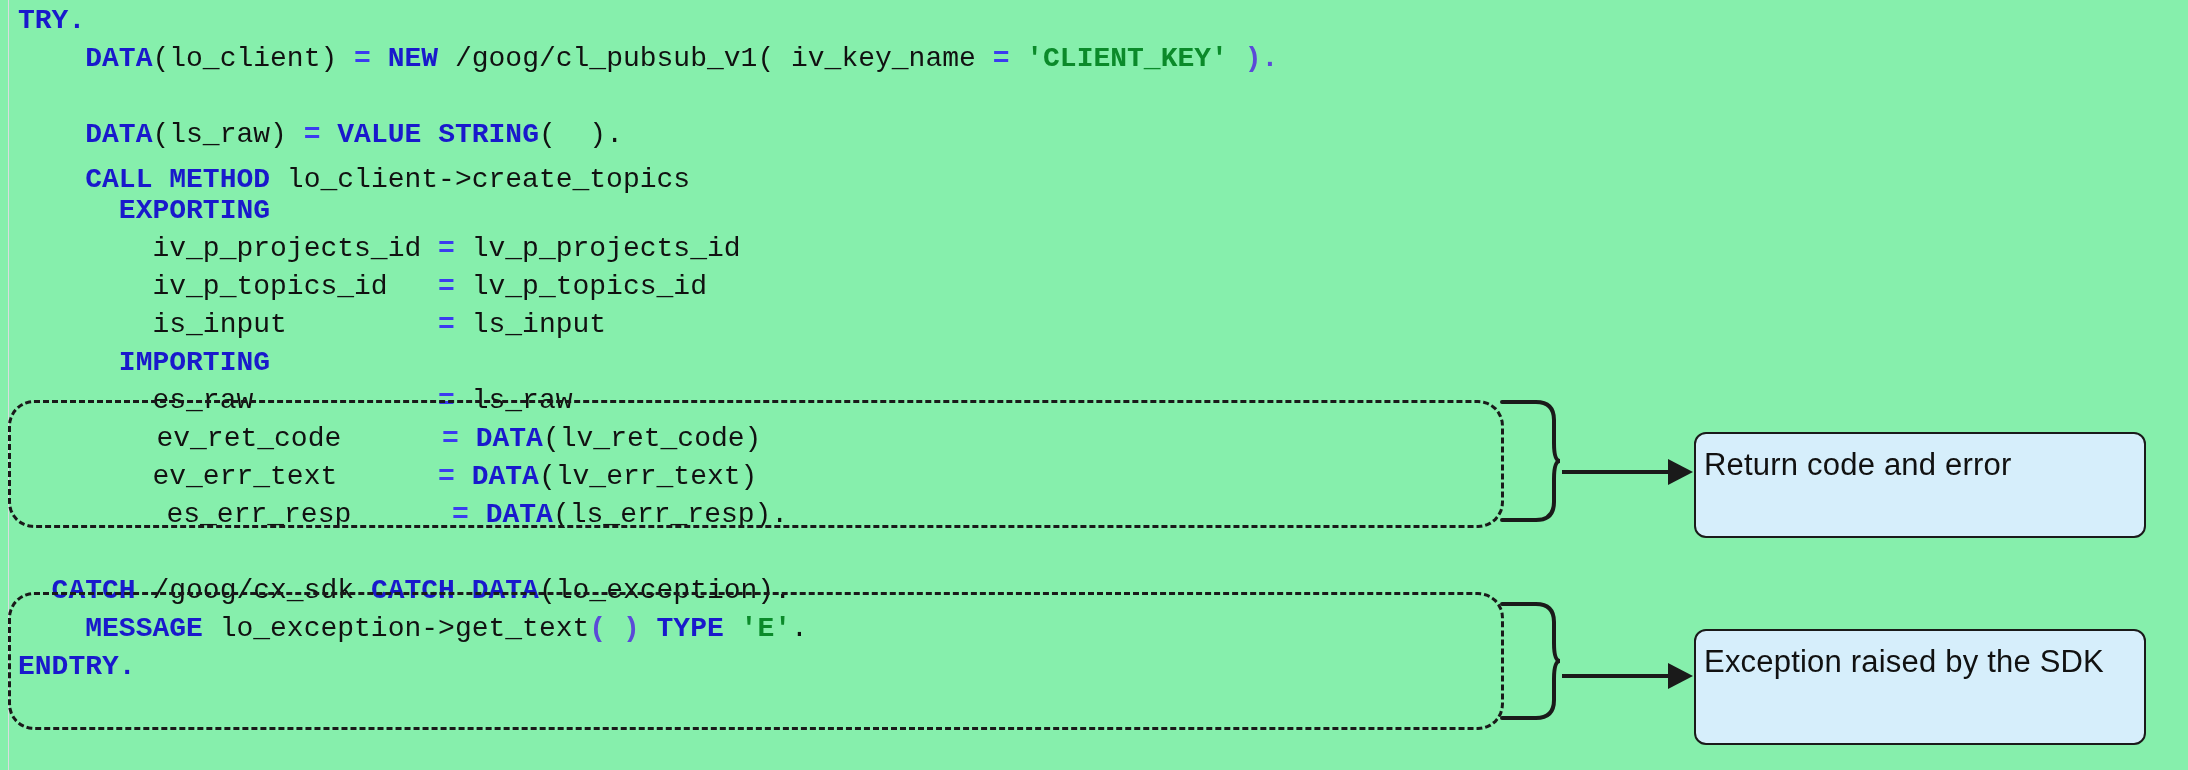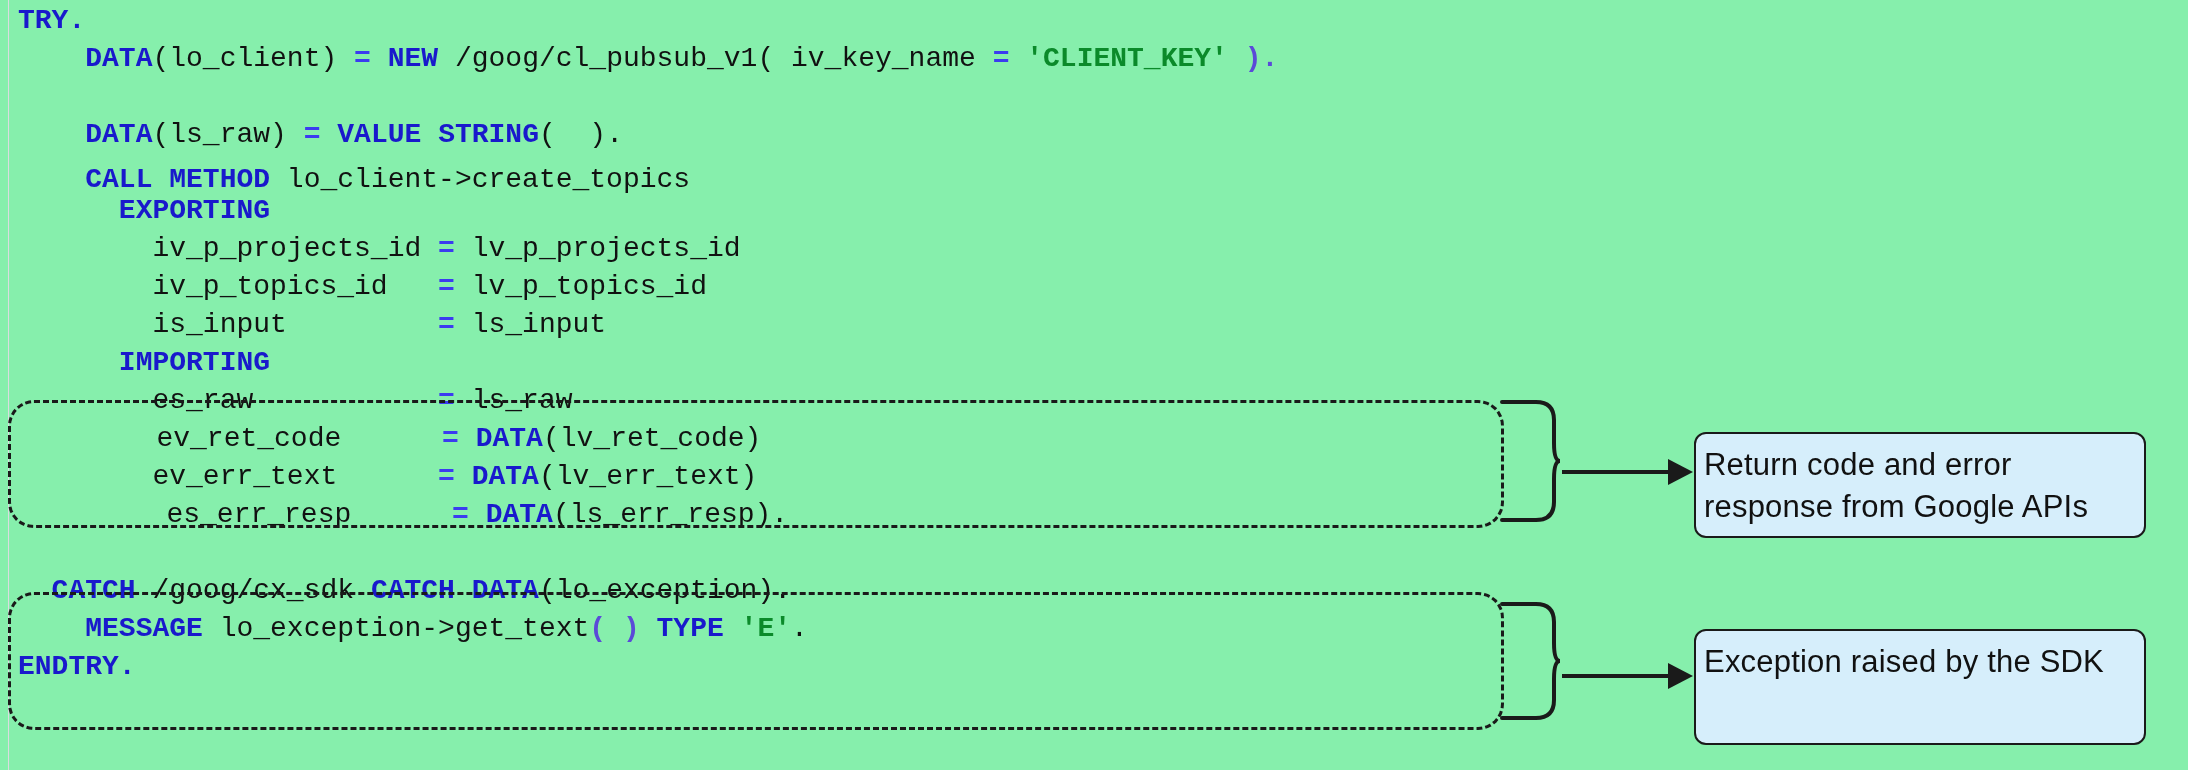--- a/index.html
+++ b/index.html
@@ -116,21 +116,20 @@
       <svg class="connector" width="62" height="122" viewBox="0 0 62 122" style="left: 1500px; top: 400px;">
         <path d="M 2,2 L 36,2 Q 54,2 54,20 L 54,43 Q 54,61 60,61 Q 54,61 54,79 L 54,102 Q 54,120 36,120 L 2,120" fill="none" stroke="#1a1a1a" stroke-width="4" stroke-linecap="round"></path>
       </svg>
       <svg class="connector" width="132" height="34" viewBox="0 0 132 34" style="left: 1562px; top: 455px;">
         <line x1="0" y1="17" x2="108" y2="17" stroke="#1a1a1a" stroke-width="4"></line>
         <polygon points="106,4 131,17 106,30" fill="#1a1a1a"></polygon>
       </svg>
       <div class="callout" style="left: 1694px; top: 432px; width: 452px; height: 106px; background: rgb(214, 238, 251); border-color: rgb(26, 26, 26);">
         <div class="callout-text">
           <div>Return code and error</div>
-          <div>response from Google APIs</div>
         </div>
       </div>
       <div class="dashed-box" style="left: 8px; top: 592px; width: 1490px; height: 132px;"></div>
       <svg class="connector" width="62" height="118" viewBox="0 0 62 118" style="left: 1500px; top: 602px;">
         <path d="M 2,2 L 36,2 Q 54,2 54,20 L 54,41 Q 54,59 60,59 Q 54,59 54,77 L 54,98 Q 54,116 36,116 L 2,116" fill="none" stroke="#1a1a1a" stroke-width="4" stroke-linecap="round"></path>
       </svg>
       <svg class="connector" width="132" height="34" viewBox="0 0 132 34" style="left: 1562px; top: 659px;">
         <line x1="0" y1="17" x2="108" y2="17" stroke="#1a1a1a" stroke-width="4"></line>
         <polygon points="106,4 131,17 106,30" fill="#1a1a1a"></polygon>
       </svg>

